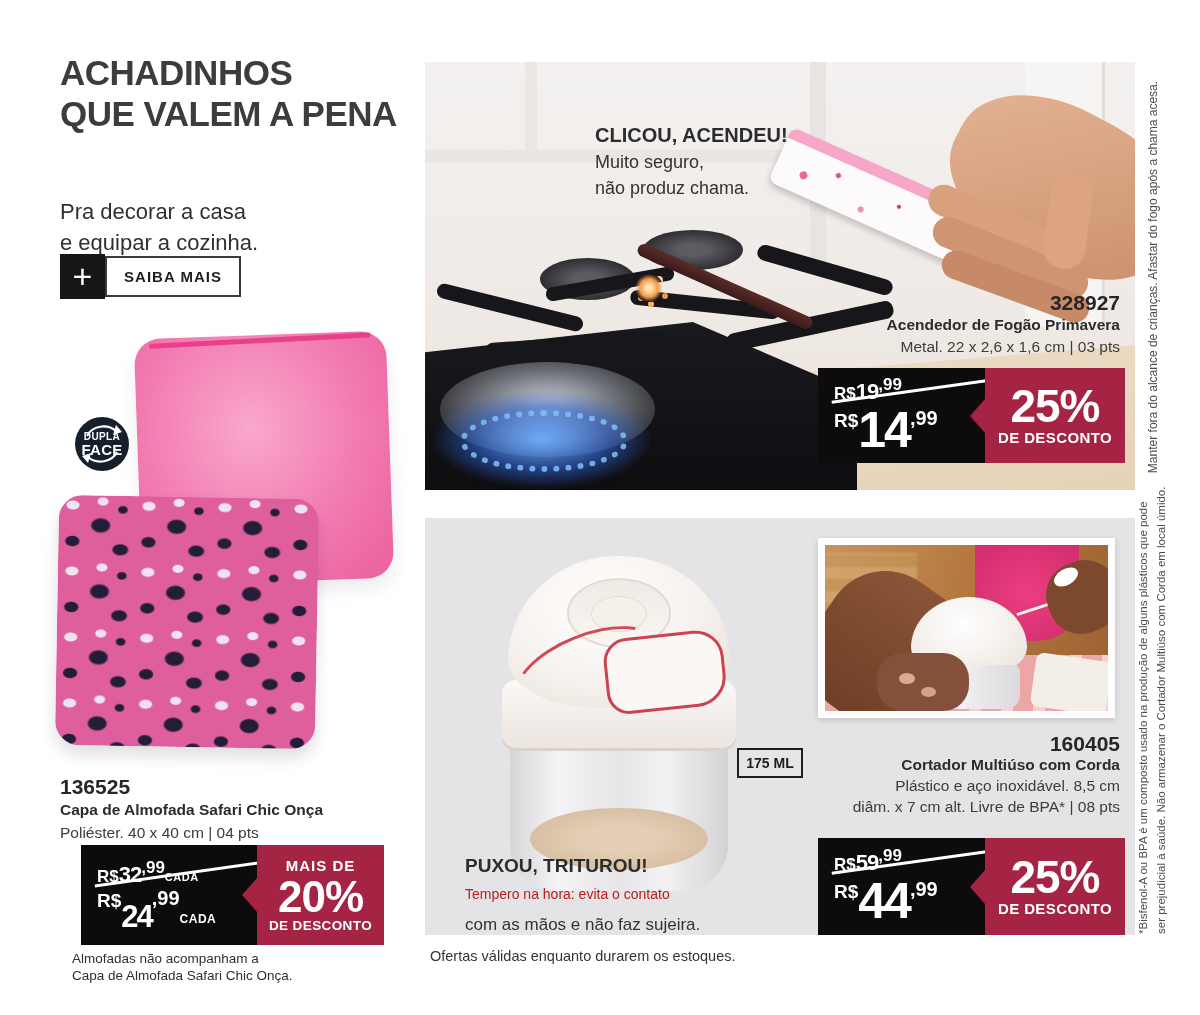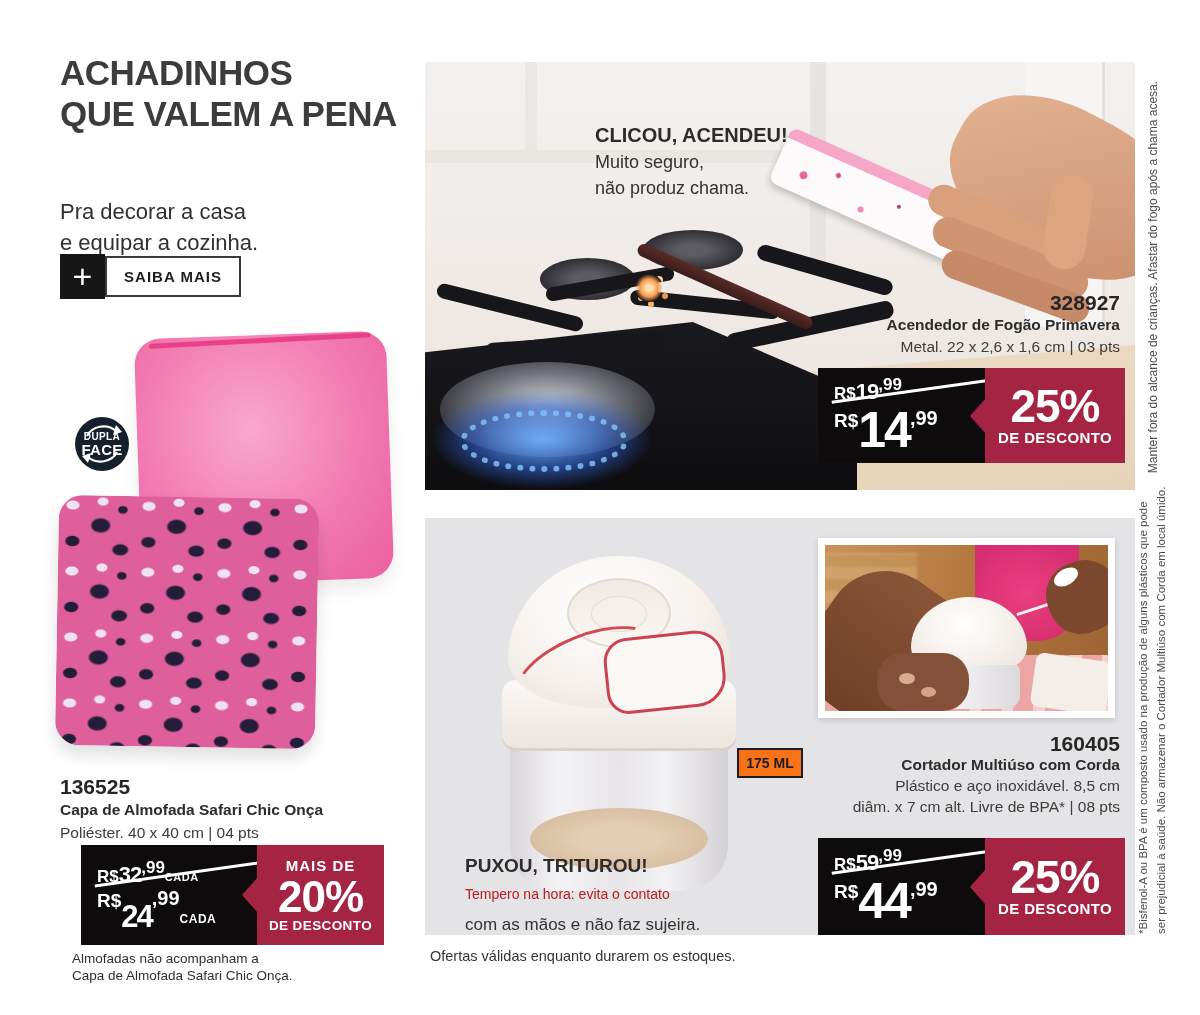--- a/index.html
+++ b/index.html
@@ -163,21 +163,21 @@
   .in-nail1{left:74px;top:128px;width:16px;height:11px;border-radius:50%;background:#d9ab90;}
   .in-nail2{left:96px;top:142px;width:15px;height:10px;border-radius:50%;background:#d3a287;}
   .in-dome{left:86px;top:52px;width:116px;height:78px;border-radius:50% 50% 40% 40%/65% 65% 35% 35%;
     background:radial-gradient(ellipse at 45% 35%,#ffffff,#efe8e2 78%);}
   .in-bowl{left:93px;top:120px;width:102px;height:44px;border-radius:6px 6px 14px 14px;
     background:linear-gradient(90deg,#d9d6d9,#f1f0f2 40%,#dcd9dc);}
   .in-cord{left:190px;top:56px;width:78px;height:3px;background:#f6f3ef;transform:rotate(-18deg);}
   .in-hand{left:222px;top:16px;width:72px;height:72px;border-radius:45%;transform:rotate(-20deg);background:#7c492e;}
   .in-cordtip{left:228px;top:24px;width:26px;height:16px;border-radius:50%;background:#fff;transform:rotate(-30deg);}
 
-  .vol-badge{left:737px;top:748px;width:66px;height:30px;background:#f97316;border:2px solid #1d1d1f;
+  .vol-badge{left:737px;top:748px;width:66px;height:30px;background:#e5e5e5;border:2px solid #1d1d1f;
     display:flex;align-items:center;justify-content:center;font-size:14px;font-weight:700;color:#1d1d1f;}
   .cutter-info{left:700px;top:733px;width:420px;text-align:right;line-height:21px;}
   .pb-cutter{left:818px;top:838px;}
   .pb-cutter .black{width:167px;height:97px;}
   .pb-cutter .red{width:140px;height:97px;}
   .puxou-head{left:465px;top:855px;font-size:19px;font-weight:800;color:#2c2c2c;}
   .puxou-sub1{left:465px;top:886px;font-size:14px;color:#b91c1c;}
   .puxou-sub2{left:465px;top:915px;font-size:17px;color:#333;}
 
   .pb-pillow{left:57px;top:845px;padding-left:24px;}

